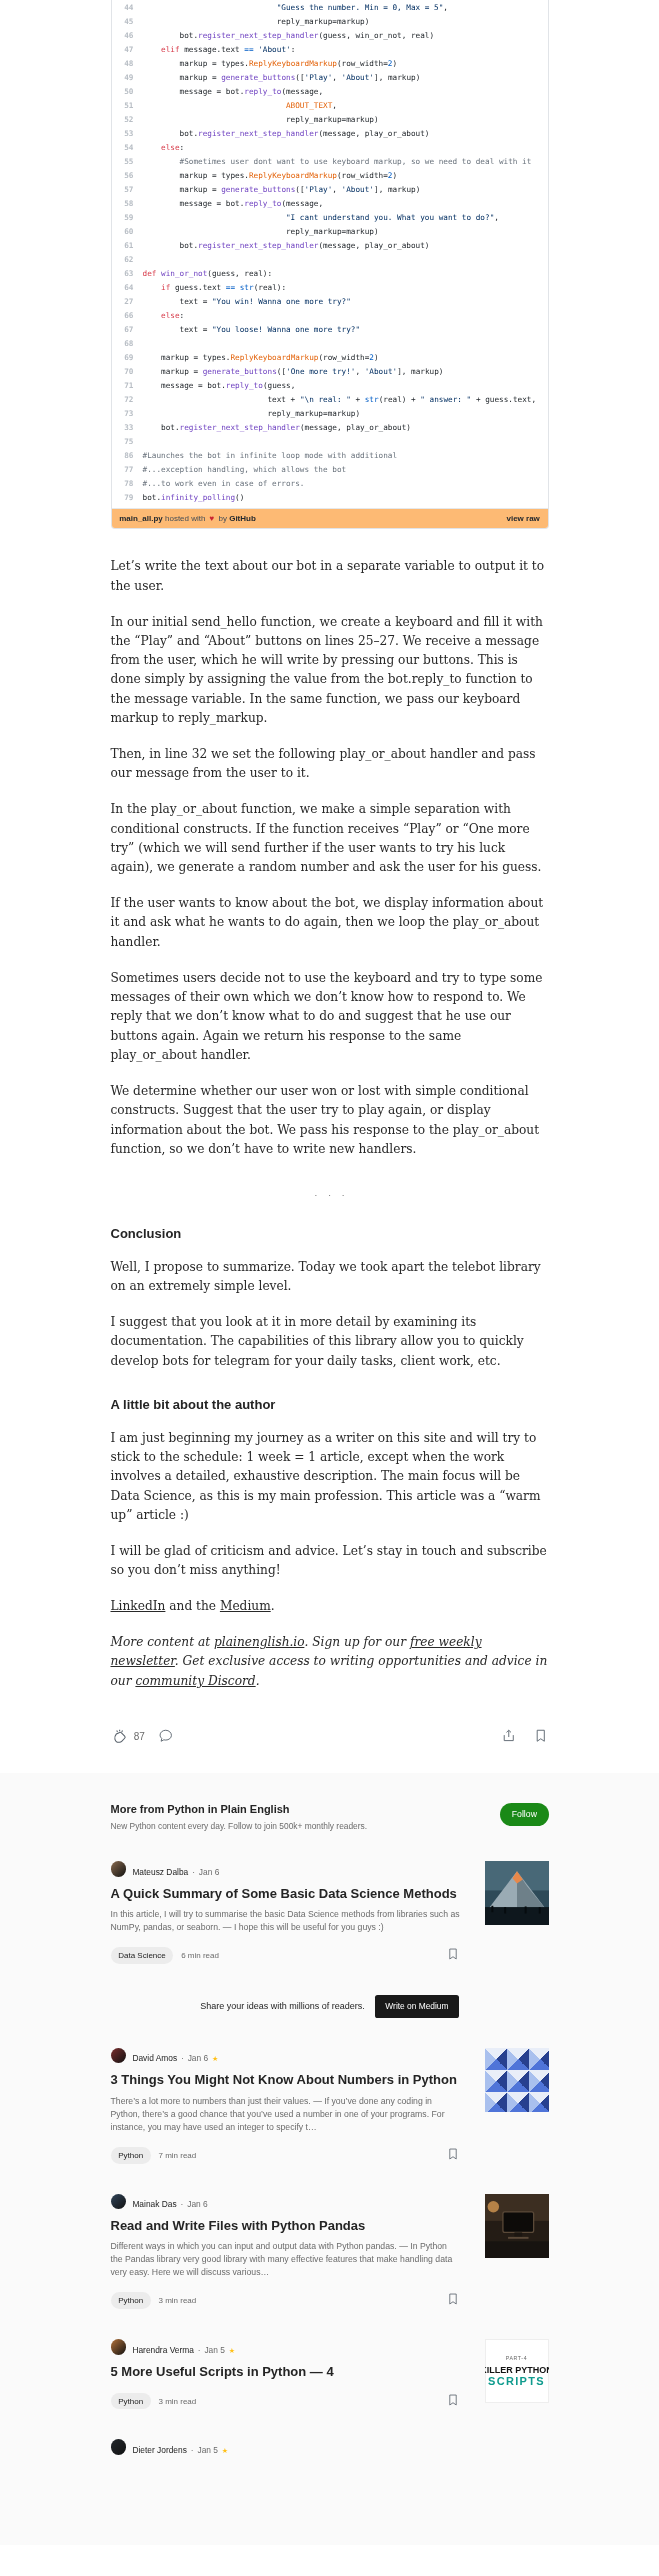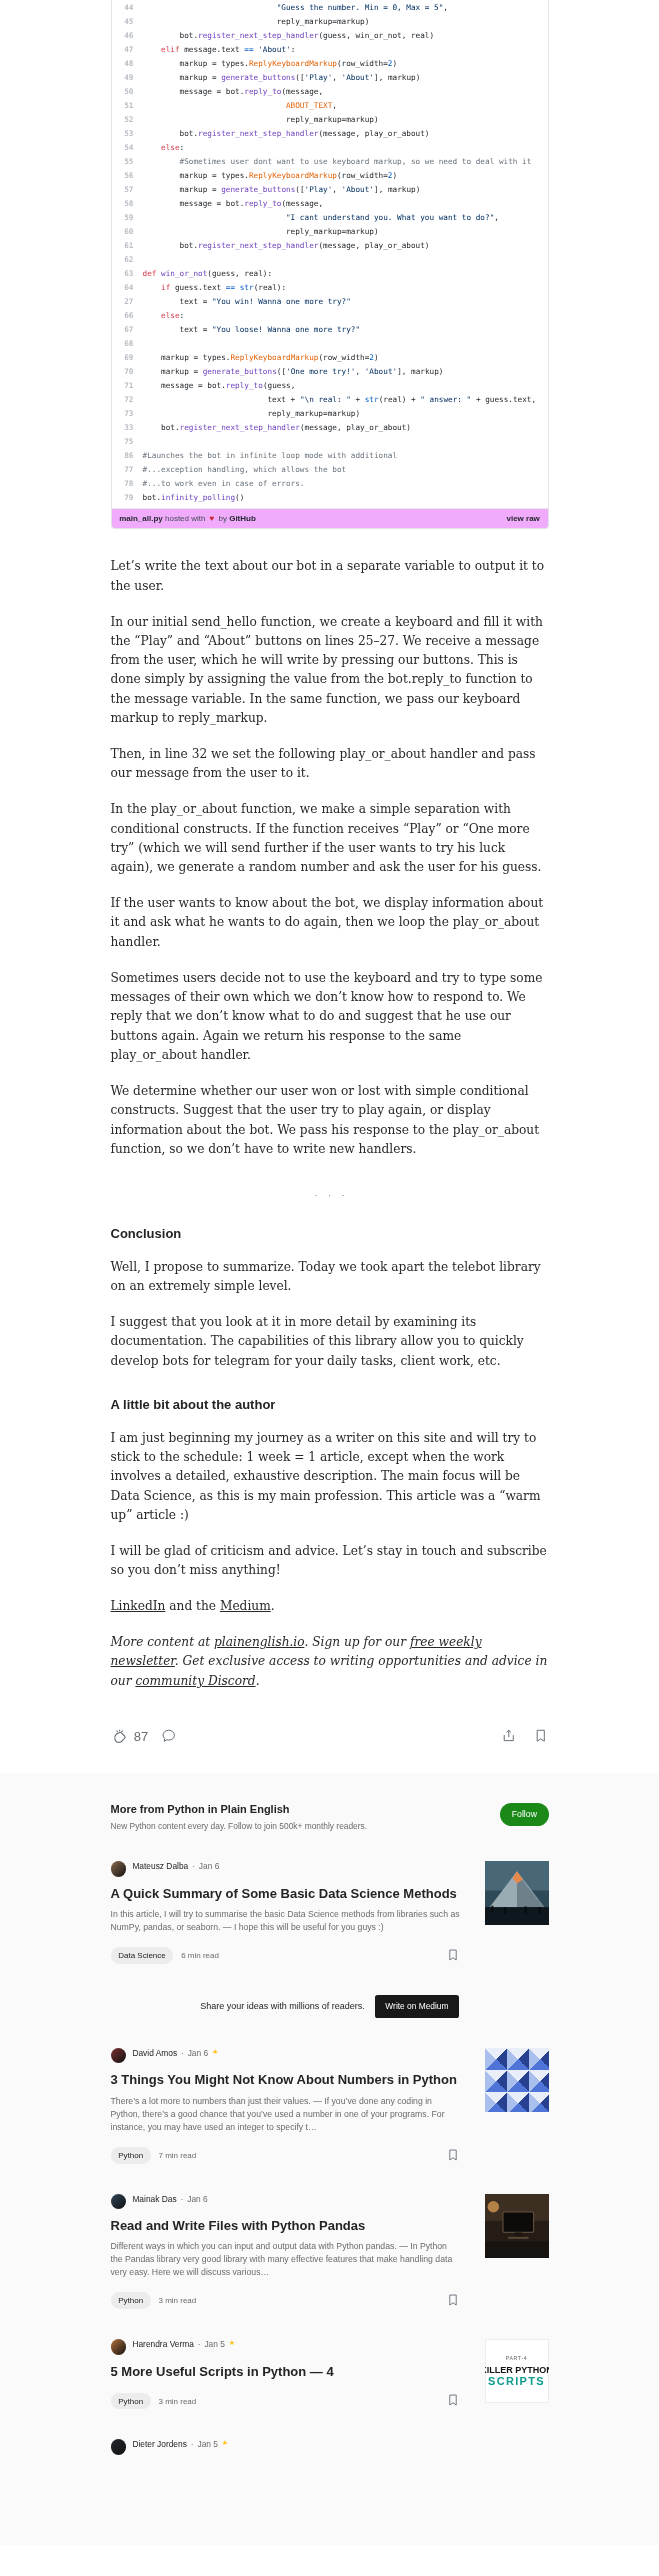--- a/index.html
+++ b/index.html
@@ -7,57 +7,57 @@
   .col{width:438px;margin:0 auto;}
 
   
   .gist{margin-top:-2.6px;border:0.6px solid #e1e4e8;border-top:none;border-radius:0 0 3.9px 3.9px;overflow:hidden;background:#fff;}
   .gist-code{padding:2.6px 0 3.9px;}
   .gl{display:flex;height:14px;align-items:center;font-family:"DejaVu Sans Mono",monospace;font-size:7.7px;white-space:pre;}
   .gl .ln{flex:0 0 22px;text-align:right;padding-right:9px;color:#b8bec5;font-weight:bold;}
   .gl .lc{flex:1;}
   .tok-p{color:#24292e}.tok-k{color:#d73a49}.tok-f{color:#6f42c1}.tok-s{color:#032f62}
   .tok-n{color:#005cc5}.tok-c{color:#6a737d}.tok-o{color:#e36209}
-  .gist-footer{display:flex;justify-content:space-between;align-items:center;background:#f0abfc;border-top:0.6px solid #e6e8ea;padding:5.2px 7.7px;font-size:8px;color:#444d56;}
+  .gist-footer{display:flex;justify-content:space-between;align-items:center;background:#fdba74;border-top:0.6px solid #e6e8ea;padding:5.2px 7.7px;font-size:8px;color:#444d56;}
   .gist-file{font-weight:700;color:#24292e;cursor:pointer;}
   .gist-heart{color:#cb2431;margin:0 1.9px;}
   .gist-gh{font-weight:700;color:#24292e;cursor:pointer;}
   .view-raw{font-weight:700;color:#24292e;cursor:pointer;}
 
   
   .article{margin-top:28px;}
   .article p{font-family:"DejaVu Serif",serif;font-size:12.2px;line-height:19.3px;color:#292929;margin:16.7px 0 0;}
   .article p.italic{font-style:italic;}
   .article h2{font-family:"Liberation Sans",sans-serif;font-size:13px;font-weight:700;color:#242424;margin:26px 0 0;}
   .sep{text-align:center;color:#757575;font-size:9.7px;letter-spacing:10.3px;margin:30px 0 3.9px;padding-left:10.3px;}
   .lnk{text-decoration:underline;cursor:pointer;}
 
   
   .clapbar{display:flex;justify-content:space-between;align-items:center;margin:36px 0 26px;}
   .cb-left,.cb-right{display:flex;align-items:center;}
-  .cb-count{font-size:13px;color:#6b6b6b;margin:0 13px 0 5.2px;}
+  .cb-count{font-size:10px;color:#6b6b6b;margin:0 13px 0 5.2px;}
   .icn{stroke:#57606a;fill:none;stroke-width:1.4;cursor:pointer;}
   .cb-right .icn-wrap{margin-left:16.7px;}
 
   
   .more{background:#fafafa;padding:30px 0 90px;margin-top:5.2px;}
   .more-head{display:flex;justify-content:space-between;align-items:flex-start;}
   .more-title{font-size:11px;font-weight:700;color:#242424;}
   .more-sub{font-size:8.4px;color:#6b6b6b;margin-top:6.4px;}
   .follow-btn{background:#1a8917;color:#fff;border:none;border-radius:64px;padding:6.4px 11.6px;font-size:8.7px;cursor:pointer;}
   .card{display:flex;margin-top:30px;}
   .card-main{flex:1;padding-right:24.5px;min-width:0;}
-  .card-author{display:flex;align-items:flex-start;font-size:8.4px;color:#242424;}
+  .card-author{display:flex;align-items:flex-end;font-size:8.4px;color:#242424;}
   .avatar{width:15.5px;height:15.5px;border-radius:50%;margin-right:6.4px;flex:0 0 15.5px;}
   .dot{color:#6b6b6b;margin:0 3.9px;}
   .card-date{color:#6b6b6b;}
   .star{color:#ffc017;font-size:7px;margin-left:3.9px;}
   .card-title{font-size:13px;line-height:16px;font-weight:700;color:#242424;margin-top:9px;}
   .card-desc{font-size:8.7px;line-height:13px;color:#6b6b6b;margin-top:6.4px;}
-  .card-foot{display:flex;align-items:flex-end;justify-content:space-between;margin-top:13px;}
+  .card-foot{display:flex;align-items:flex-start;justify-content:space-between;margin-top:13px;}
   .foot-left{display:flex;align-items:center;}
   .tag{background:#ececec;border-radius:64px;padding:3.9px 7.7px;font-size:8px;color:#242424;cursor:pointer;}
   .read{font-size:8px;color:#6b6b6b;margin-left:7.7px;}
   .thumb{width:64px;height:64px;flex:0 0 64px;overflow:hidden;position:relative;background:#ddd;}
   .th-cubes{background:conic-gradient(from 45deg,#27408f 25%,#4f74d8 0 50%,#a9c0ee 0 75%,#e9eef8 0) 0 0/22px 22px;}
   .bc{background:#fff;border:0.6px solid #eee;box-sizing:border-box;width:100%;height:100%;display:flex;flex-direction:column;align-items:center;justify-content:center;}
   .bc-top{font-size:5.2px;color:#666;letter-spacing:0.6px;margin-bottom:3.9px;}
   .bc-l1{font-weight:800;font-size:9px;white-space:nowrap;color:#131313;}
   .bc-l2{font-weight:800;font-size:11px;color:#0f9b8e;letter-spacing:1.3px;}
   .promo{display:flex;align-items:center;justify-content:center;margin-top:31px;}

